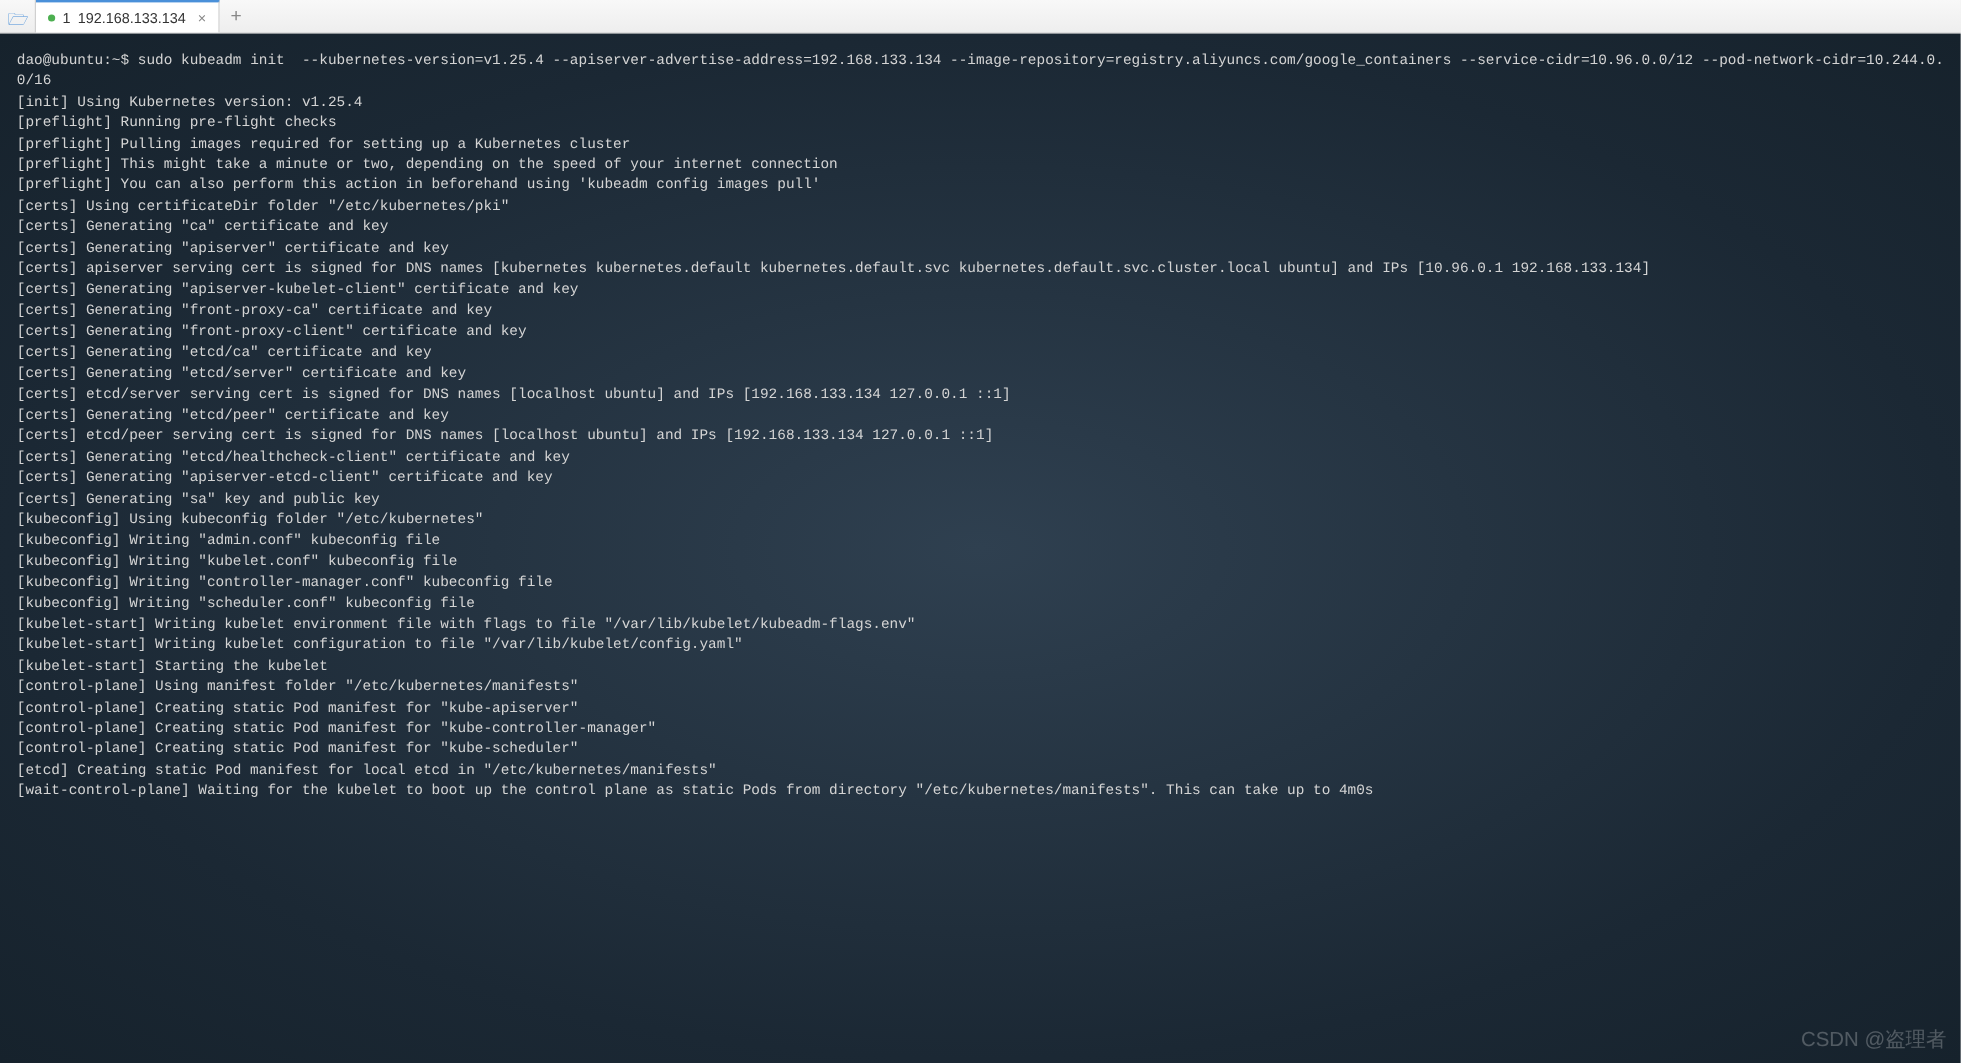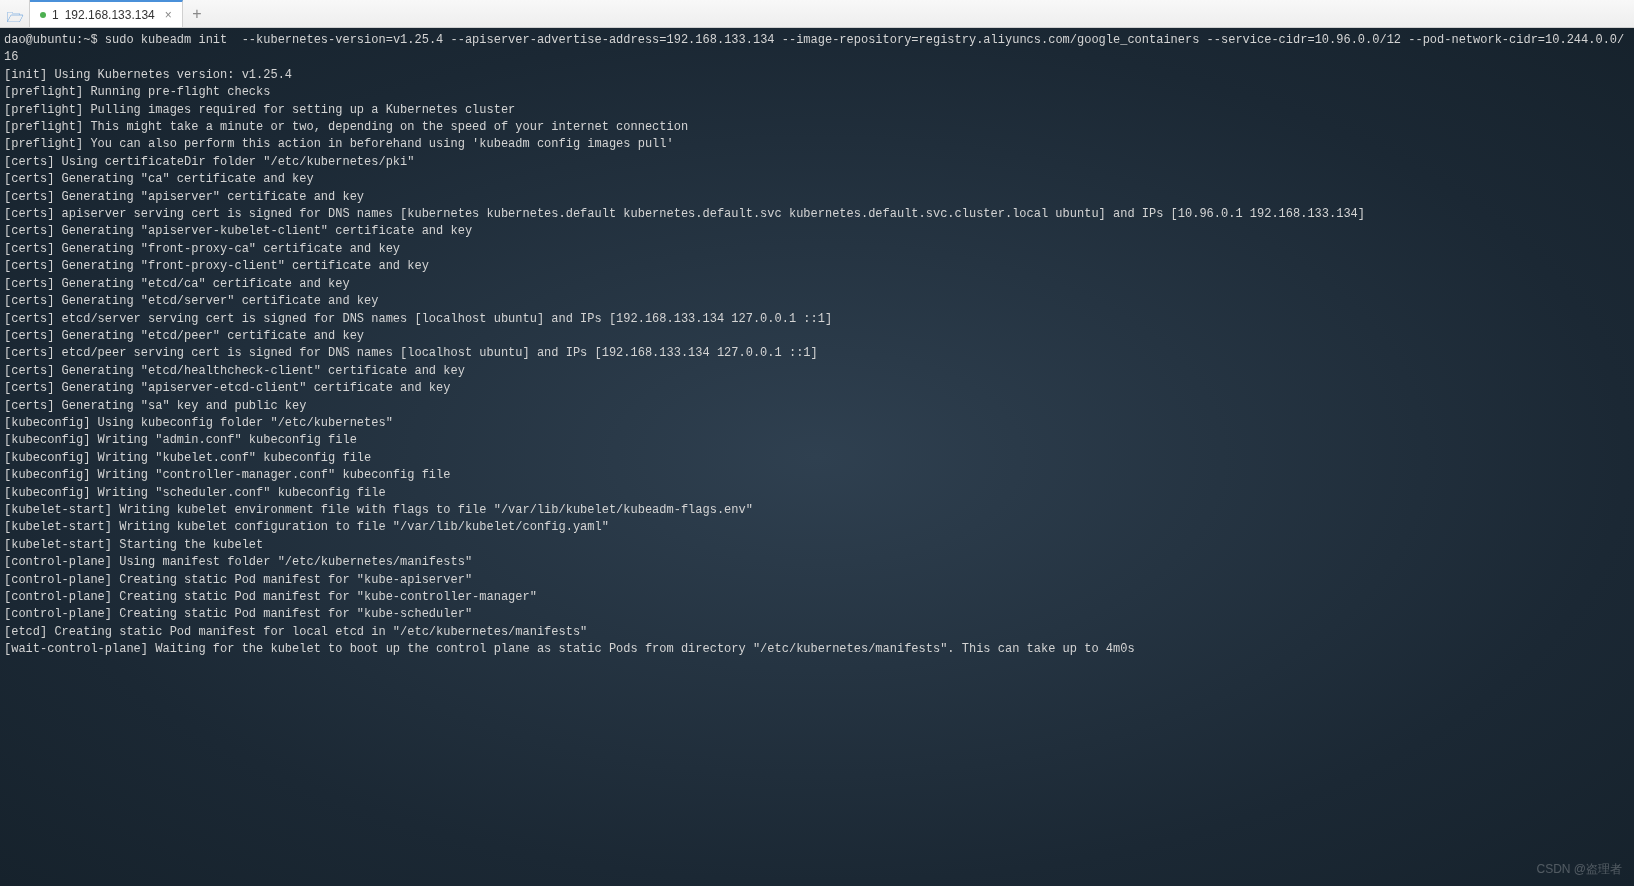--- a/index.html
+++ b/index.html
@@ -69,41 +69,41 @@
       display: flex;
       align-items: center;
       justify-content: center;
       color: #888;
       font-size: 16px;
       cursor: pointer;
     }
     .terminal {
       height: calc(100% - 28px);
       background: radial-gradient(ellipse at center, #2f4050 0%, #1b2834 70%, #16222c 100%);
-      padding: 4px;
+      padding: 14px;
       overflow: auto;
       position: relative;
     }
     .terminal-content {
       font-family: "Consolas", "Courier New", monospace;
       font-size: 12px;
       line-height: 17.4px;
       color: #d4d4d4;
       white-space: pre-wrap;
       word-break: break-all;
     }
     .prompt-user {
       color: #d4d4d4;
     }
     .watermark {
       position: absolute;
       bottom: 8px;
       right: 12px;
       color: rgba(255,255,255,0.25);
-      font-size: 12px;
+      font-size: 17px;
       font-family: "Microsoft YaHei", sans-serif;
     }
   </style>
 </head>
 <body>
 
 <div class="tab-bar">
   <div class="tab-folder">
     <span class="folder-icon"></span>
   </div>

